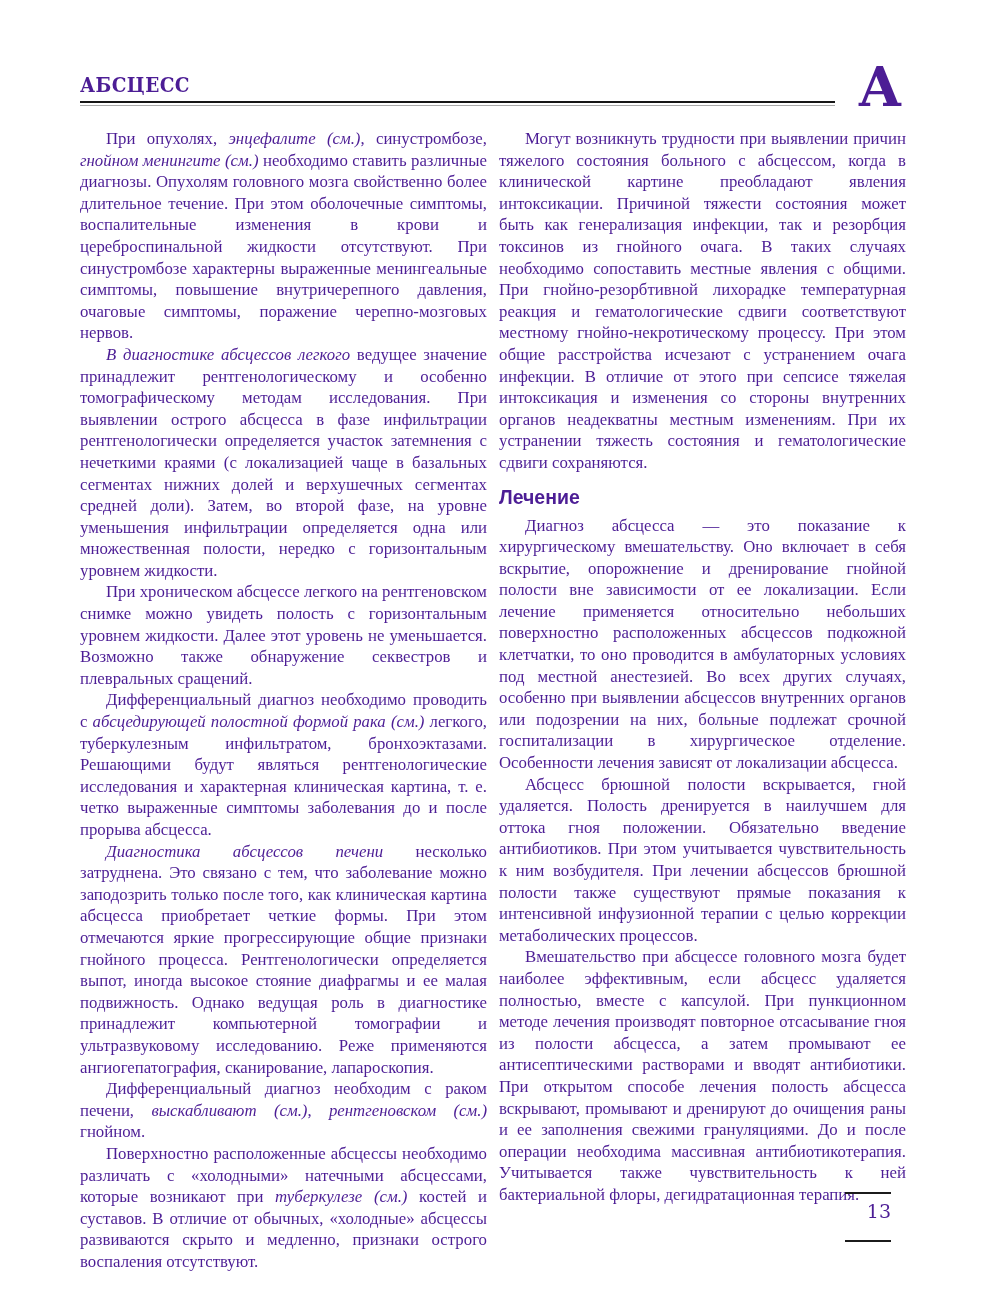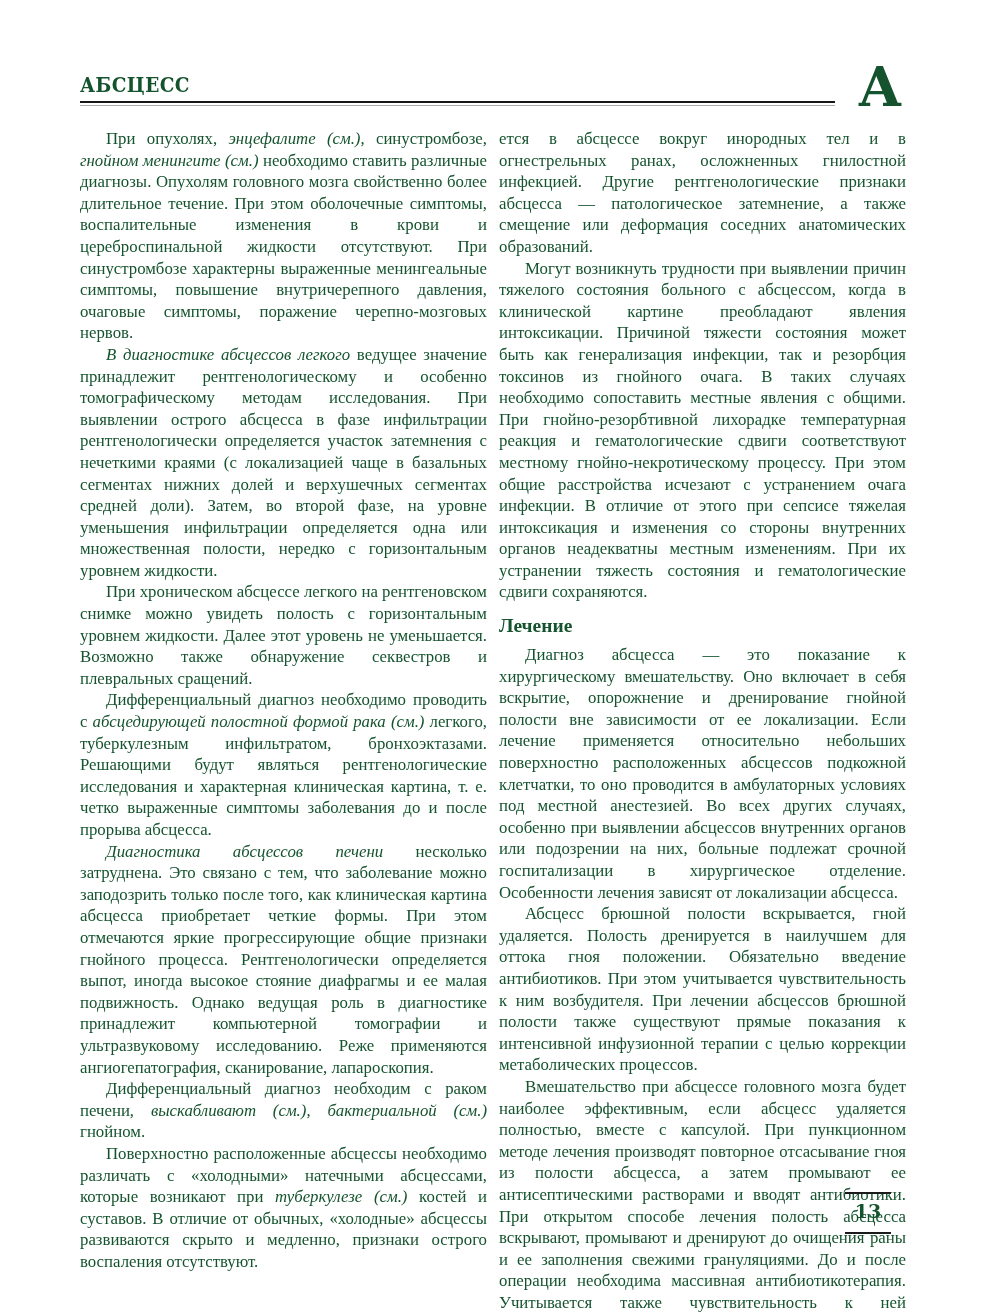--- a/index.html
+++ b/index.html
@@ -6,21 +6,21 @@
     margin: 0;
     padding: 0;
     background: #ffffff;
   }
   .page {
     position: relative;
     width: 1000px;
     height: 1312px;
     background: #ffffff;
     font-family: "Liberation Serif", serif;
-    color: #14532d;
+    color: #4c1d95;
     overflow: hidden;
   }
 
   
   .header-title {
     position: absolute;
     left: 80px;
     top: 72px;
     font-family: "DejaVu Serif", serif;
     font-weight: bold;
@@ -61,41 +61,41 @@
     text-align: justify;
   }
   .col-left  { left: 80px; }
   .col-right { left: 499px; }
 
   p.para { margin: 0; padding: 0; }
   p.para.indent { text-indent: 26px; font-family: Liberation Serif, serif; }
   .it { font-style: italic; }
 
   .section-heading {
-    font-family: Liberation Serif, serif;
+    font-family: Liberation Sans, sans-serif;
     font-weight: bold;
     font-size: 19.5px;
     line-height: 24px;
     margin: 11px 0 6px 0;
     text-align: left;
   }
 
   
   .folio {
     position: absolute;
     left: 845px;
     top: 1192px;
     width: 46px;
-    text-align: center;
+    text-align: right;
     font-family: "DejaVu Serif", serif;
-    font-weight: bold;
+    font-weight: normal;
     font-size: 19px;
     border-top: 2px solid #1b1b1b;
     border-bottom: 2px solid #1b1b1b;
-    padding: 6px 0 10px 0;
+    padding: 6px 0 18px 0;
   }
 </style>
 </head>
 <body>
 
 <div class="page">
 
   <div class="header-title">АБСЦЕСС</div>
 
   <div class="header-rule">
@@ -104,26 +104,25 @@
   </div>
 
   <div class="big-letter">А</div>
 
   <div class="col col-left">
       <p class="para indent"><span>При опухолях, </span><span class="it">энцефалите (см.)</span><span>, синустромбозе, </span><span class="it">гнойном менингите (см.)</span><span> необходимо ставить различные диагнозы. Опухолям головного мозга свойственно более длительное течение. При этом оболочечные симптомы, воспалительные изменения в крови и цереброспинальной жидкости отсутствуют. При синустромбозе характерны выраженные менингеальные симптомы, повышение внутричерепного давления, очаговые симптомы, поражение черепно-мозговых нервов.</span></p>
       <p class="para indent"><span class="it">В диагностике абсцессов легкого</span><span> ведущее значение принадлежит рентгенологическому и особенно томографическому методам исследования. При выявлении острого абсцесса в фазе инфильтрации рентгенологически определяется участок затемнения с нечеткими краями (с локализацией чаще в базальных сегментах нижних долей и верхушечных сегментах средней доли). Затем, во второй фазе, на уровне уменьшения инфильтрации определяется одна или множественная полости, нередко с горизонтальным уровнем жидкости.</span></p>
       <p class="para indent"><span>При хроническом абсцессе легкого на рентгеновском снимке можно увидеть полость с горизонтальным уровнем жидкости. Далее этот уровень не уменьшается. Возможно также обнаружение секвестров и плевральных сращений.</span></p>
       <p class="para indent"><span>Дифференциальный диагноз необходимо проводить с </span><span class="it">абсцедирующей полостной формой рака (см.)</span><span> легкого, туберкулезным инфильтратом, бронхоэктазами. Решающими будут являться рентгенологические исследования и характерная клиническая картина, т. е. четко выраженные симптомы заболевания до и после прорыва абсцесса.</span></p>
       <p class="para indent"><span class="it">Диагностика абсцессов печени</span><span> несколько затруднена. Это связано с тем, что заболевание можно заподозрить только после того, как клиническая картина абсцесса приобретает четкие формы. При этом отмечаются яркие прогрессирующие общие признаки гнойного процесса. Рентгенологически определяется выпот, иногда высокое стояние диафрагмы и ее малая подвижность. Однако ведущая роль в диагностике принадлежит компьютерной томографии и ультразвуковому исследованию. Реже применяются ангиогепатография, сканирование, лапароскопия.</span></p>
-      <p class="para indent"><span>Дифференциальный диагноз необходим с раком печени, </span><span class="it">выскабливают (см.)</span><span>, </span><span class="it">бактериальной (см.)</span><span> гнойном.</span></p>
+      <p class="para indent"><span>Дифференциальный диагноз необходим с раком печени, </span><span class="it">выскабливают (см.)</span><span>, </span><span class="it">рентгеновском (см.)</span><span> гнойном.</span></p>
       <p class="para indent"><span>Поверхностно расположенные абсцессы необходимо различать с «холодными» натечными абсцессами, которые возникают при </span><span class="it">туберкулезе (см.)</span><span> костей и суставов. В отличие от обычных, «холодные» абсцессы развиваются скрыто и медленно, признаки острого воспаления отсутствуют.</span></p>
     </div>
 
   <div class="col col-right">
-      <p class="para"><span>ется в абсцессе вокруг инородных тел и в огнестрельных ранах, осложненных гнилостной инфекцией. Другие рентгенологические признаки абсцесса — патологическое затемнение, а также смещение или деформация соседних анатомических образований.</span></p>
       <p class="para indent"><span>Могут возникнуть трудности при выявлении причин тяжелого состояния больного с абсцессом, когда в клинической картине преобладают явления интоксикации. Причиной тяжести состояния может быть как генерализация инфекции, так и резорбция токсинов из гнойного очага. В таких случаях необходимо сопоставить местные явления с общими. При гнойно-резорбтивной лихорадке температурная реакция и гематологические сдвиги соответствуют местному гнойно-некротическому процессу. При этом общие расстройства исчезают с устранением очага инфекции. В отличие от этого при сепсисе тяжелая интоксикация и изменения со стороны внутренних органов неадекватны местным изменениям. При их устранении тяжесть состояния и гематологические сдвиги сохраняются.</span></p>
       <div class="section-heading">Лечение</div>
       <p class="para indent"><span>Диагноз абсцесса — это показание к хирургическому вмешательству. Оно включает в себя вскрытие, опорожнение и дренирование гнойной полости вне зависимости от ее локализации. Если лечение применяется относительно небольших поверхностно расположенных абсцессов подкожной клетчатки, то оно проводится в амбулаторных условиях под местной анестезией. Во всех других случаях, особенно при выявлении абсцессов внутренних органов или подозрении на них, больные подлежат срочной госпитализации в хирургическое отделение. Особенности лечения зависят от локализации абсцесса.</span></p>
       <p class="para indent"><span>Абсцесс брюшной полости вскрывается, гной удаляется. Полость дренируется в наилучшем для оттока гноя положении. Обязательно введение антибиотиков. При этом учитывается чувствительность к ним возбудителя. При лечении абсцессов брюшной полости также существуют прямые показания к интенсивной инфузионной терапии с целью коррекции метаболических процессов.</span></p>
       <p class="para indent"><span>Вмешательство при абсцессе головного мозга будет наиболее эффективным, если абсцесс удаляется полностью, вместе с капсулой. При пункционном методе лечения производят повторное отсасывание гноя из полости абсцесса, а затем промывают ее антисептическими растворами и вводят антибиотики. При открытом способе лечения полость абсцесса вскрывают, промывают и дренируют до очищения раны и ее заполнения свежими грануляциями. До и после операции необходима массивная антибиотикотерапия. Учитывается также чувствительность к ней бактериальной флоры, дегидратационная терапия.</span></p>
     </div>
 
   <div class="folio">13</div>
 
 </div>

